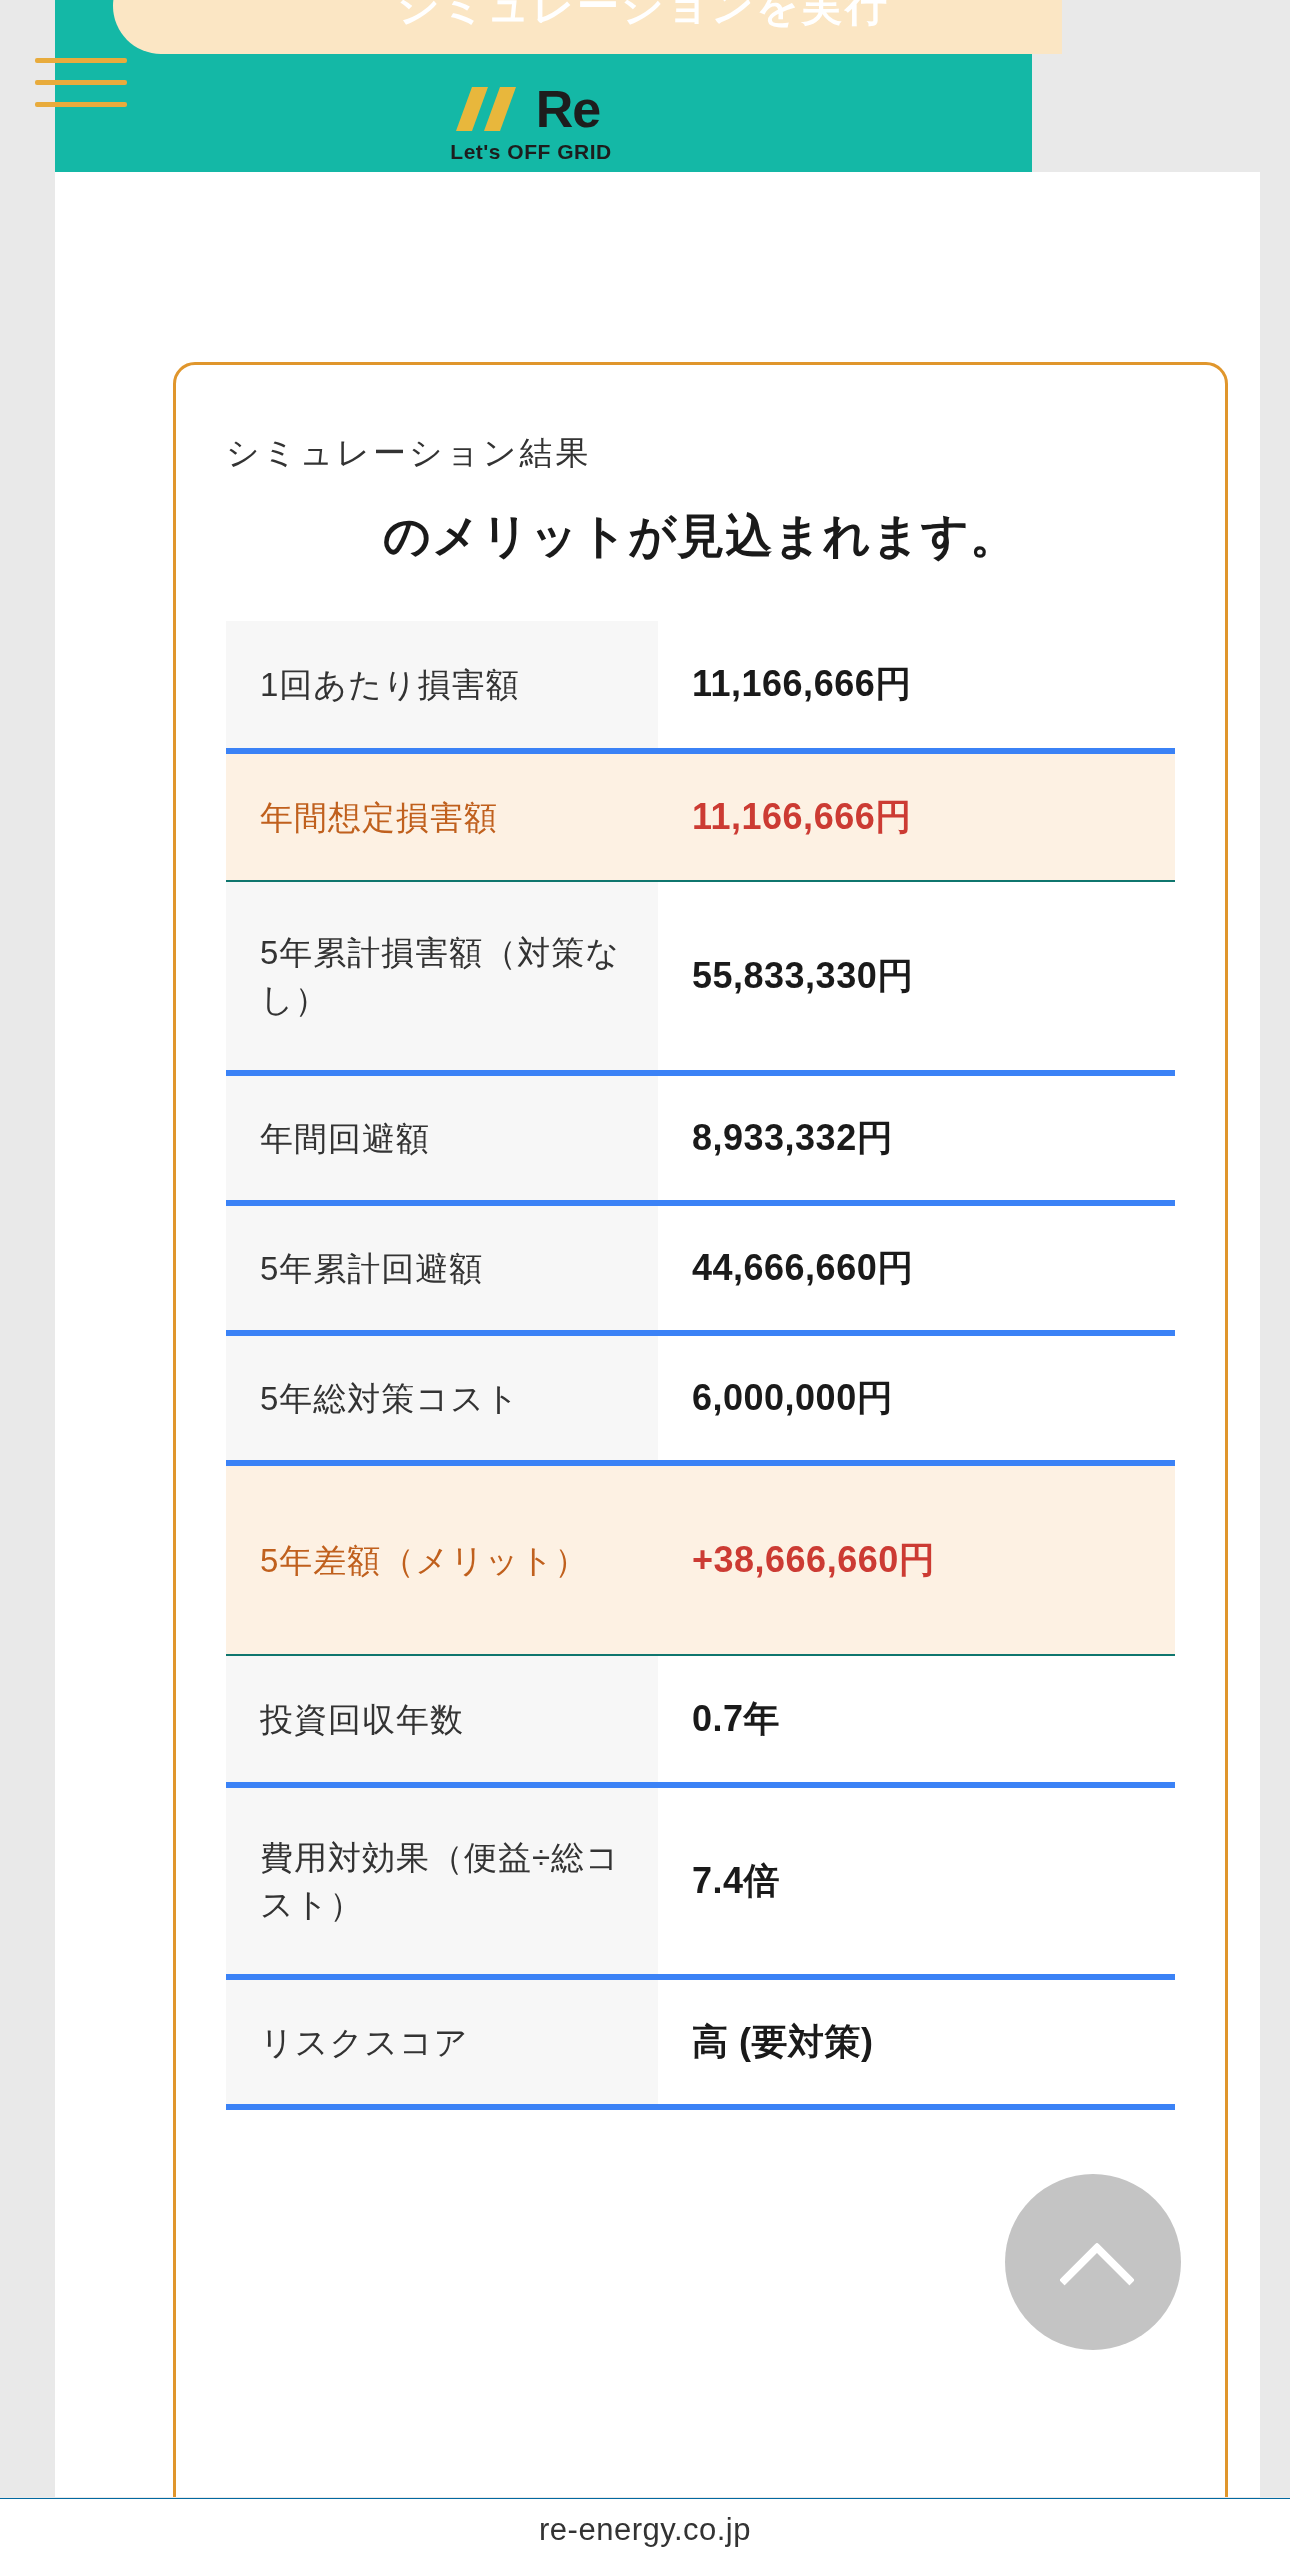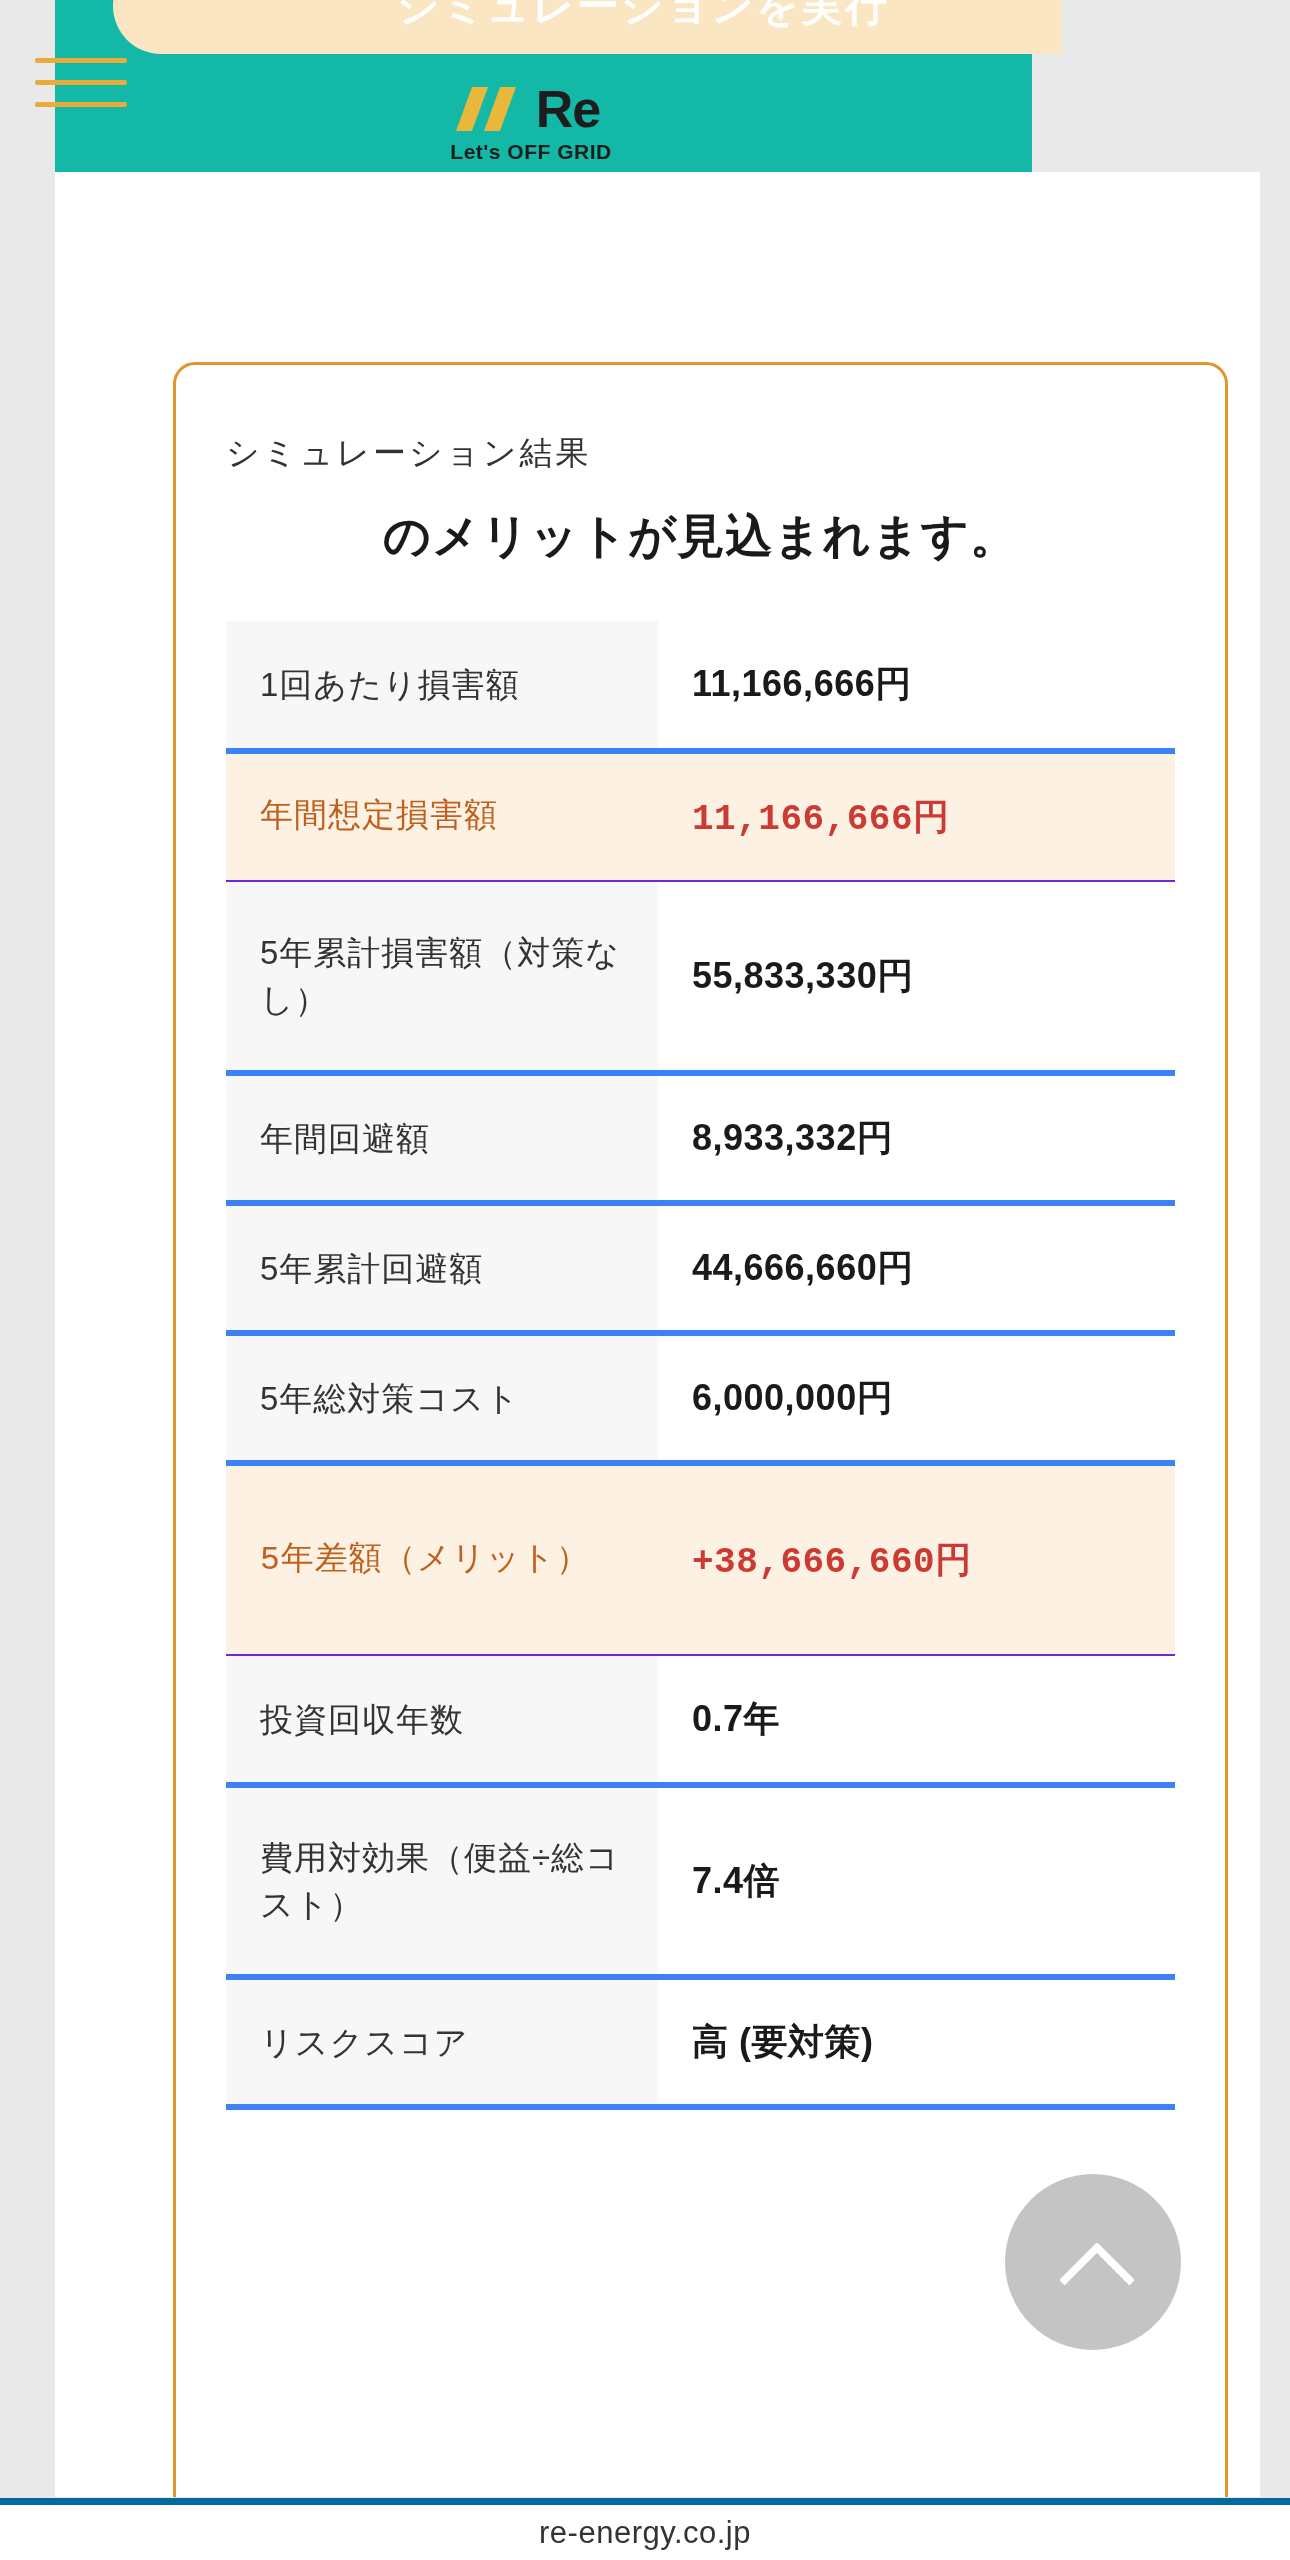--- a/index.html
+++ b/index.html
@@ -192,22 +192,21 @@
   .cell-value {
     background: #ffffff;
     padding: 10px 34px;
     font-size: 36px;
     font-weight: 700;
     color: #1a1a1a;
     letter-spacing: 0.5px;
   }
   tr.highlight td {
     background: #fdf1e3;
-    border-bottom: 2px solid #6d28d9;
-    font-family: Liberation Mono, monospace;
+    border-bottom: 2px solid #0f766e;
   }
   tr.highlight .cell-label { color: #c0601d; }
   tr.highlight .cell-value { color: #cc3b33; }
   tr.tall { height: 192px; }
 
   
   .scroll-top {
     position: absolute;
     top: 2174px;
     left: 1005px;
@@ -235,21 +234,21 @@
     border-radius: 3px;
   }
 
   
   .bottom-bar {
     position: absolute;
     bottom: 0; left: 0;
     width: 1290px;
     height: 62px;
     background: #ffffff;
-    border-top: 7px solid #0369a1;
+    border-top: 1px solid #0369a1;
     display: flex;
     align-items: center;
     justify-content: center;
   }
   .bottom-url {
     font-size: 31px;
     color: #333333;
     letter-spacing: 0.5px;
   }
   .bottom-fill {

